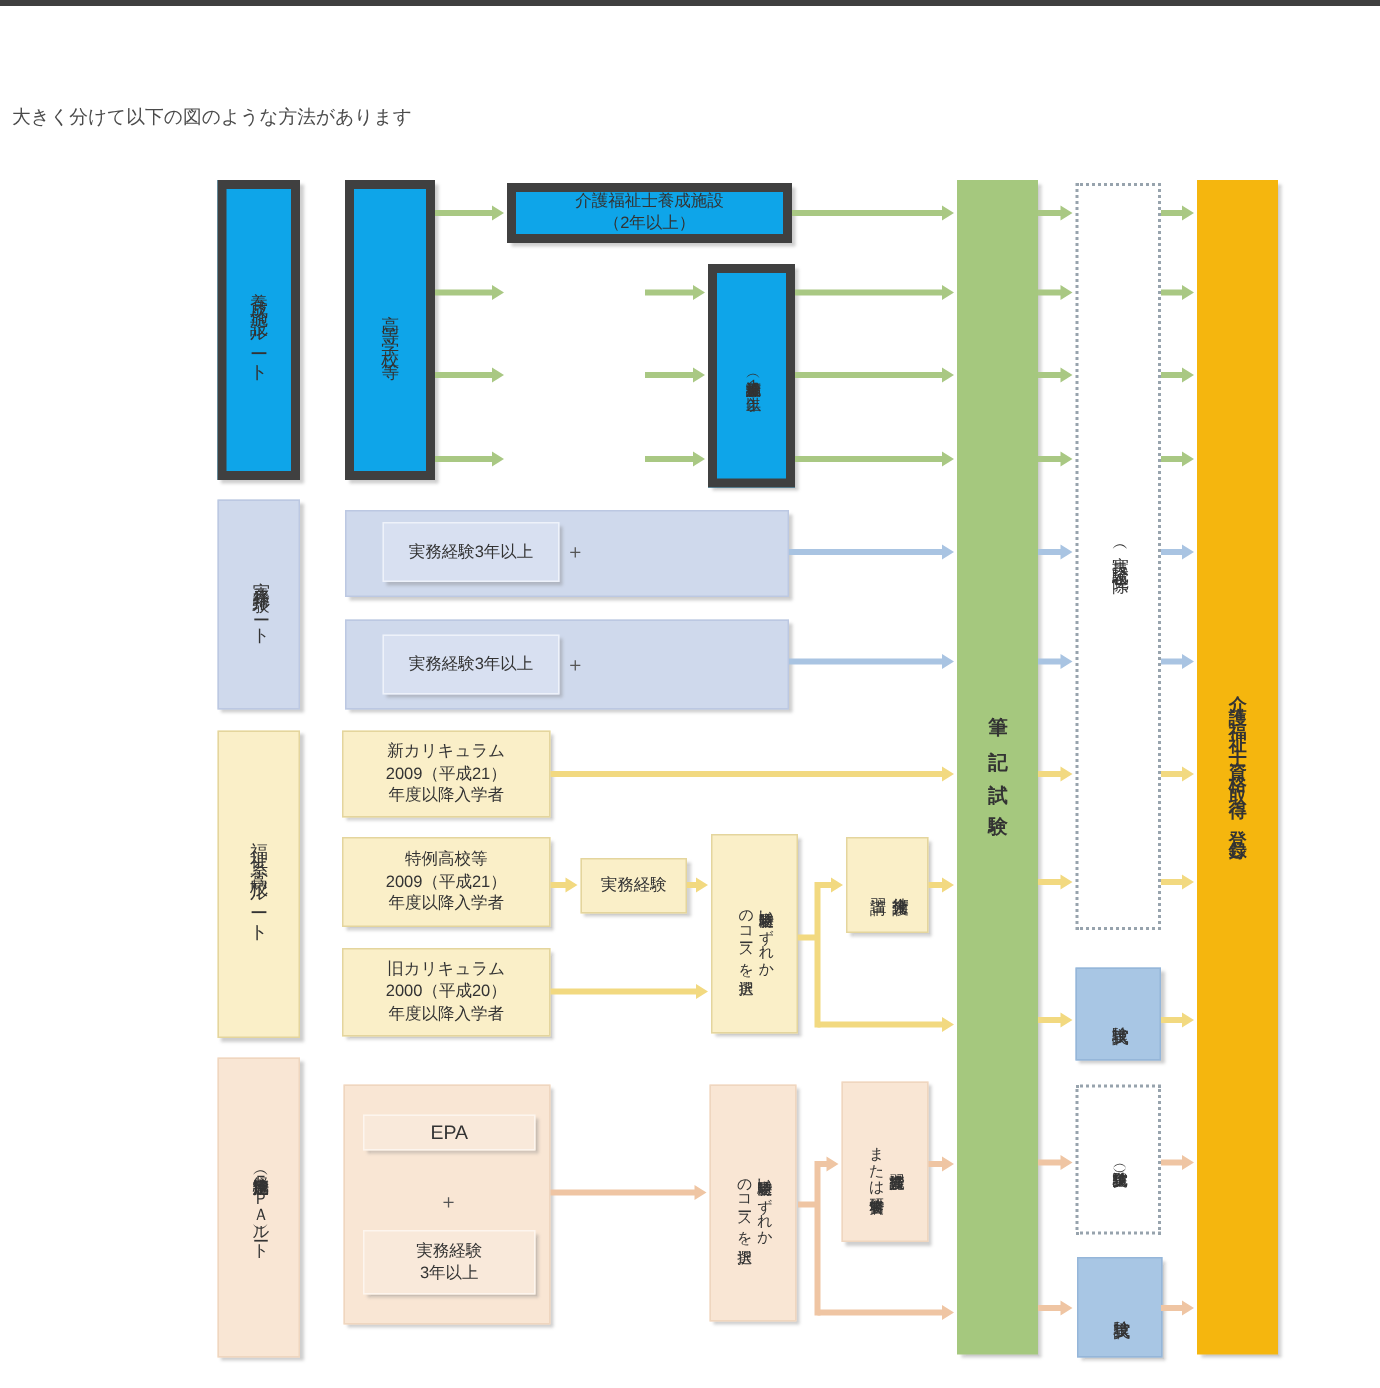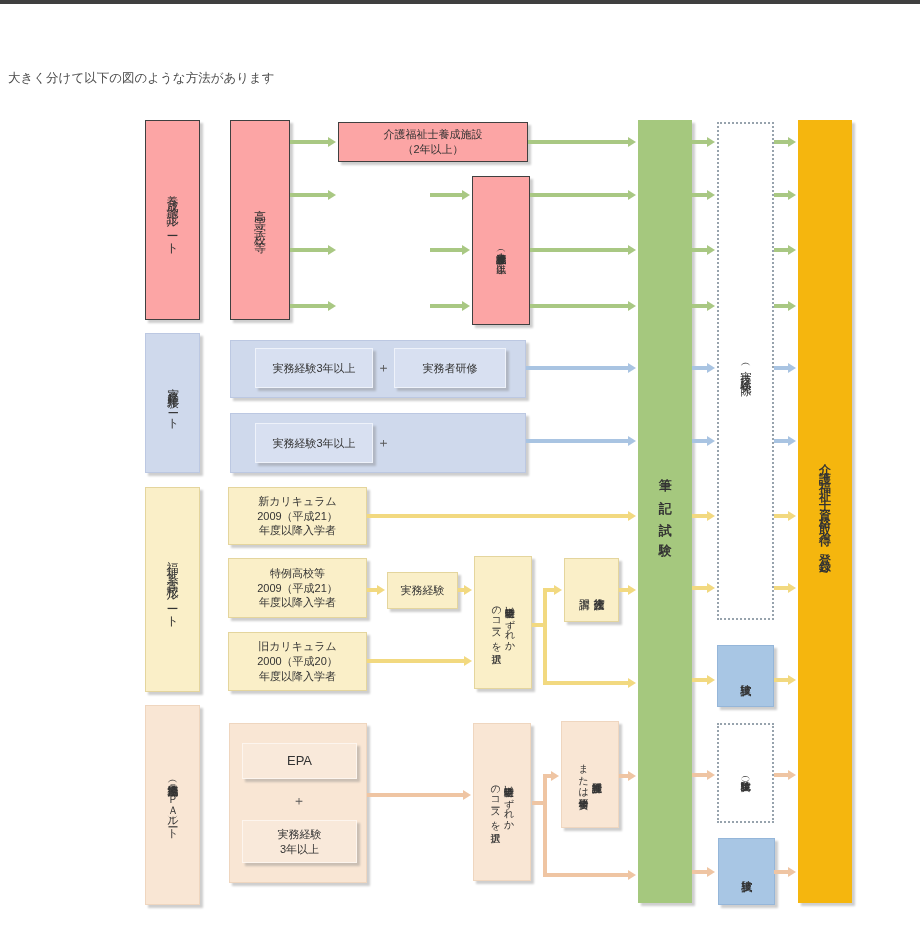--- a/index.html
+++ b/index.html
@@ -8,21 +8,21 @@
   .topline{position:absolute;left:0;top:0;width:920px;height:4px;background:#3f3f3f;}
   .title-row{position:absolute;left:12px;top:10px;display:flex;align-items:center;gap:14px;}
   .ring{width:15px;height:15px;border:6px solid #d6131c;border-radius:50%;display:inline-block;}
   h1.pagetitle{margin:0;font-size:25px;font-weight:bold;color:#141414;letter-spacing:1px;}
   p.subtitle{position:absolute;left:8px;top:70px;margin:0;font-size:12.5px;color:#4a4a4a;}
 
   .bx{position:absolute;display:flex;align-items:center;justify-content:center;text-align:center;
       font-size:11px;color:#333;line-height:1.35;white-space:pre-line;
       box-shadow:2.5px 2.5px 2px rgba(125,125,125,.38);box-sizing:border-box;}
   .v{writing-mode:vertical-rl;text-orientation:mixed;}
-  .green{background:#fca5a5;border:1px solid #404040;}
+  .green{background:#0ea5e9;border:6px solid #404040;}
   .greenbar{background:#a5c87e;border:none;}
   .bluelight{background:#cfd9ec;border:1px solid #bcc8e2;}
   .blueinner{background:#d8e0f1;border:1px solid #eef2fa;}
   .yellow{background:#faefc8;border:1px solid #e4d59d;}
   .peach{background:#f9e6d4;border:1px solid #efd6bf;}
   .peachinner{background:#f9e9da;border:1px solid #fdf5ee;}
   .bluebox{background:#a8c6e4;border:1px solid #95b6d9;}
   .dashed{background:#fff;border:2px dotted #97a3ad;box-shadow:none;}
   .orangebar{background:#f5b60e;border:none;}
   .plus{position:absolute;font-size:13px;color:#555;display:flex;align-items:center;justify-content:center;}
@@ -43,21 +43,20 @@
   <div class="bx v peach" style="left:145px;top:705px;width:55px;height:200px;letter-spacing:0;font-size:11px;">経済連携協定（ＥＰＡ）ルート</div>
 
   <div class="bx v green" style="left:230px;top:120px;width:60px;height:200px;letter-spacing:8px;font-size:12px;">高等学校等</div>
   <div class="bx green" style="left:338px;top:122px;width:190px;height:40px;">介護福祉士養成施設
 （2年以上）</div>
   <div class="bx v green" style="left:472px;top:176px;width:58px;height:149px;font-size:10px;">介護福祉士養成施設（１年以上）</div>
 
   <div class="bx bluelight" style="left:230px;top:340px;width:296px;height:58px;"></div>
   <div class="bx blueinner" style="left:255px;top:348px;width:118px;height:40px;">実務経験3年以上</div>
   <div class="plus" style="left:373px;top:357px;width:21px;height:21px;">＋</div>
-  <div class="bx blueinner" style="left:394px;top:348px;width:112px;height:40px;">実務者研修</div>
 
   <div class="bx bluelight" style="left:230px;top:413px;width:296px;height:60px;"></div>
   <div class="bx blueinner" style="left:255px;top:423px;width:118px;height:40px;">実務経験3年以上</div>
   <div class="plus" style="left:373px;top:432px;width:21px;height:21px;">＋</div>
 
   <div class="bx yellow" style="left:228px;top:487px;width:139px;height:58px;">新カリキュラム
 2009（平成21）
 年度以降入学者</div>
   <div class="bx yellow" style="left:228px;top:558px;width:139px;height:60px;">特例高校等
 2009（平成21）
@@ -65,21 +64,21 @@
   <div class="bx yellow" style="left:387px;top:572px;width:71px;height:37px;">実務経験</div>
   <div class="bx yellow" style="left:228px;top:632px;width:139px;height:59px;">旧カリキュラム
 2000（平成20）
 年度以降入学者</div>
   <div class="bx v yellow" style="left:474px;top:556px;width:58px;height:133px;font-size:10px;">受験申込時いずれか
 のコースを選択</div>
   <div class="bx v yellow" style="left:564px;top:558px;width:55px;height:64px;">介護技術
 講習</div>
 
   <div class="bx peach" style="left:229px;top:723px;width:138px;height:160px;"></div>
-  <div class="bx peachinner" style="left:242px;top:743px;width:115px;height:36px;font-size:13px;">EPA</div>
+  <div class="bx peachinner" style="left:242px;top:743px;width:115px;height:24px;font-size:13px;">EPA</div>
   <div class="plus" style="left:285px;top:790px;width:28px;height:22px;">＋</div>
   <div class="bx peachinner" style="left:242px;top:820px;width:115px;height:43px;">実務経験
 3年以上</div>
   <div class="bx v peach" style="left:473px;top:723px;width:58px;height:158px;font-size:10px;">受験申込時いずれか
 のコースを選択</div>
   <div class="bx v peach" style="left:561px;top:721px;width:58px;height:107px;font-size:10px;">介護技能講習
 または実務者研修</div>
 
   <div class="bx v greenbar" style="left:638px;top:120px;width:54px;height:783px;font-size:13px;font-weight:bold;letter-spacing:22px;">筆記試験</div>
   <div class="bx v dashed" style="left:717px;top:122px;width:57px;height:498px;letter-spacing:3px;">（実技試験免除）</div>

